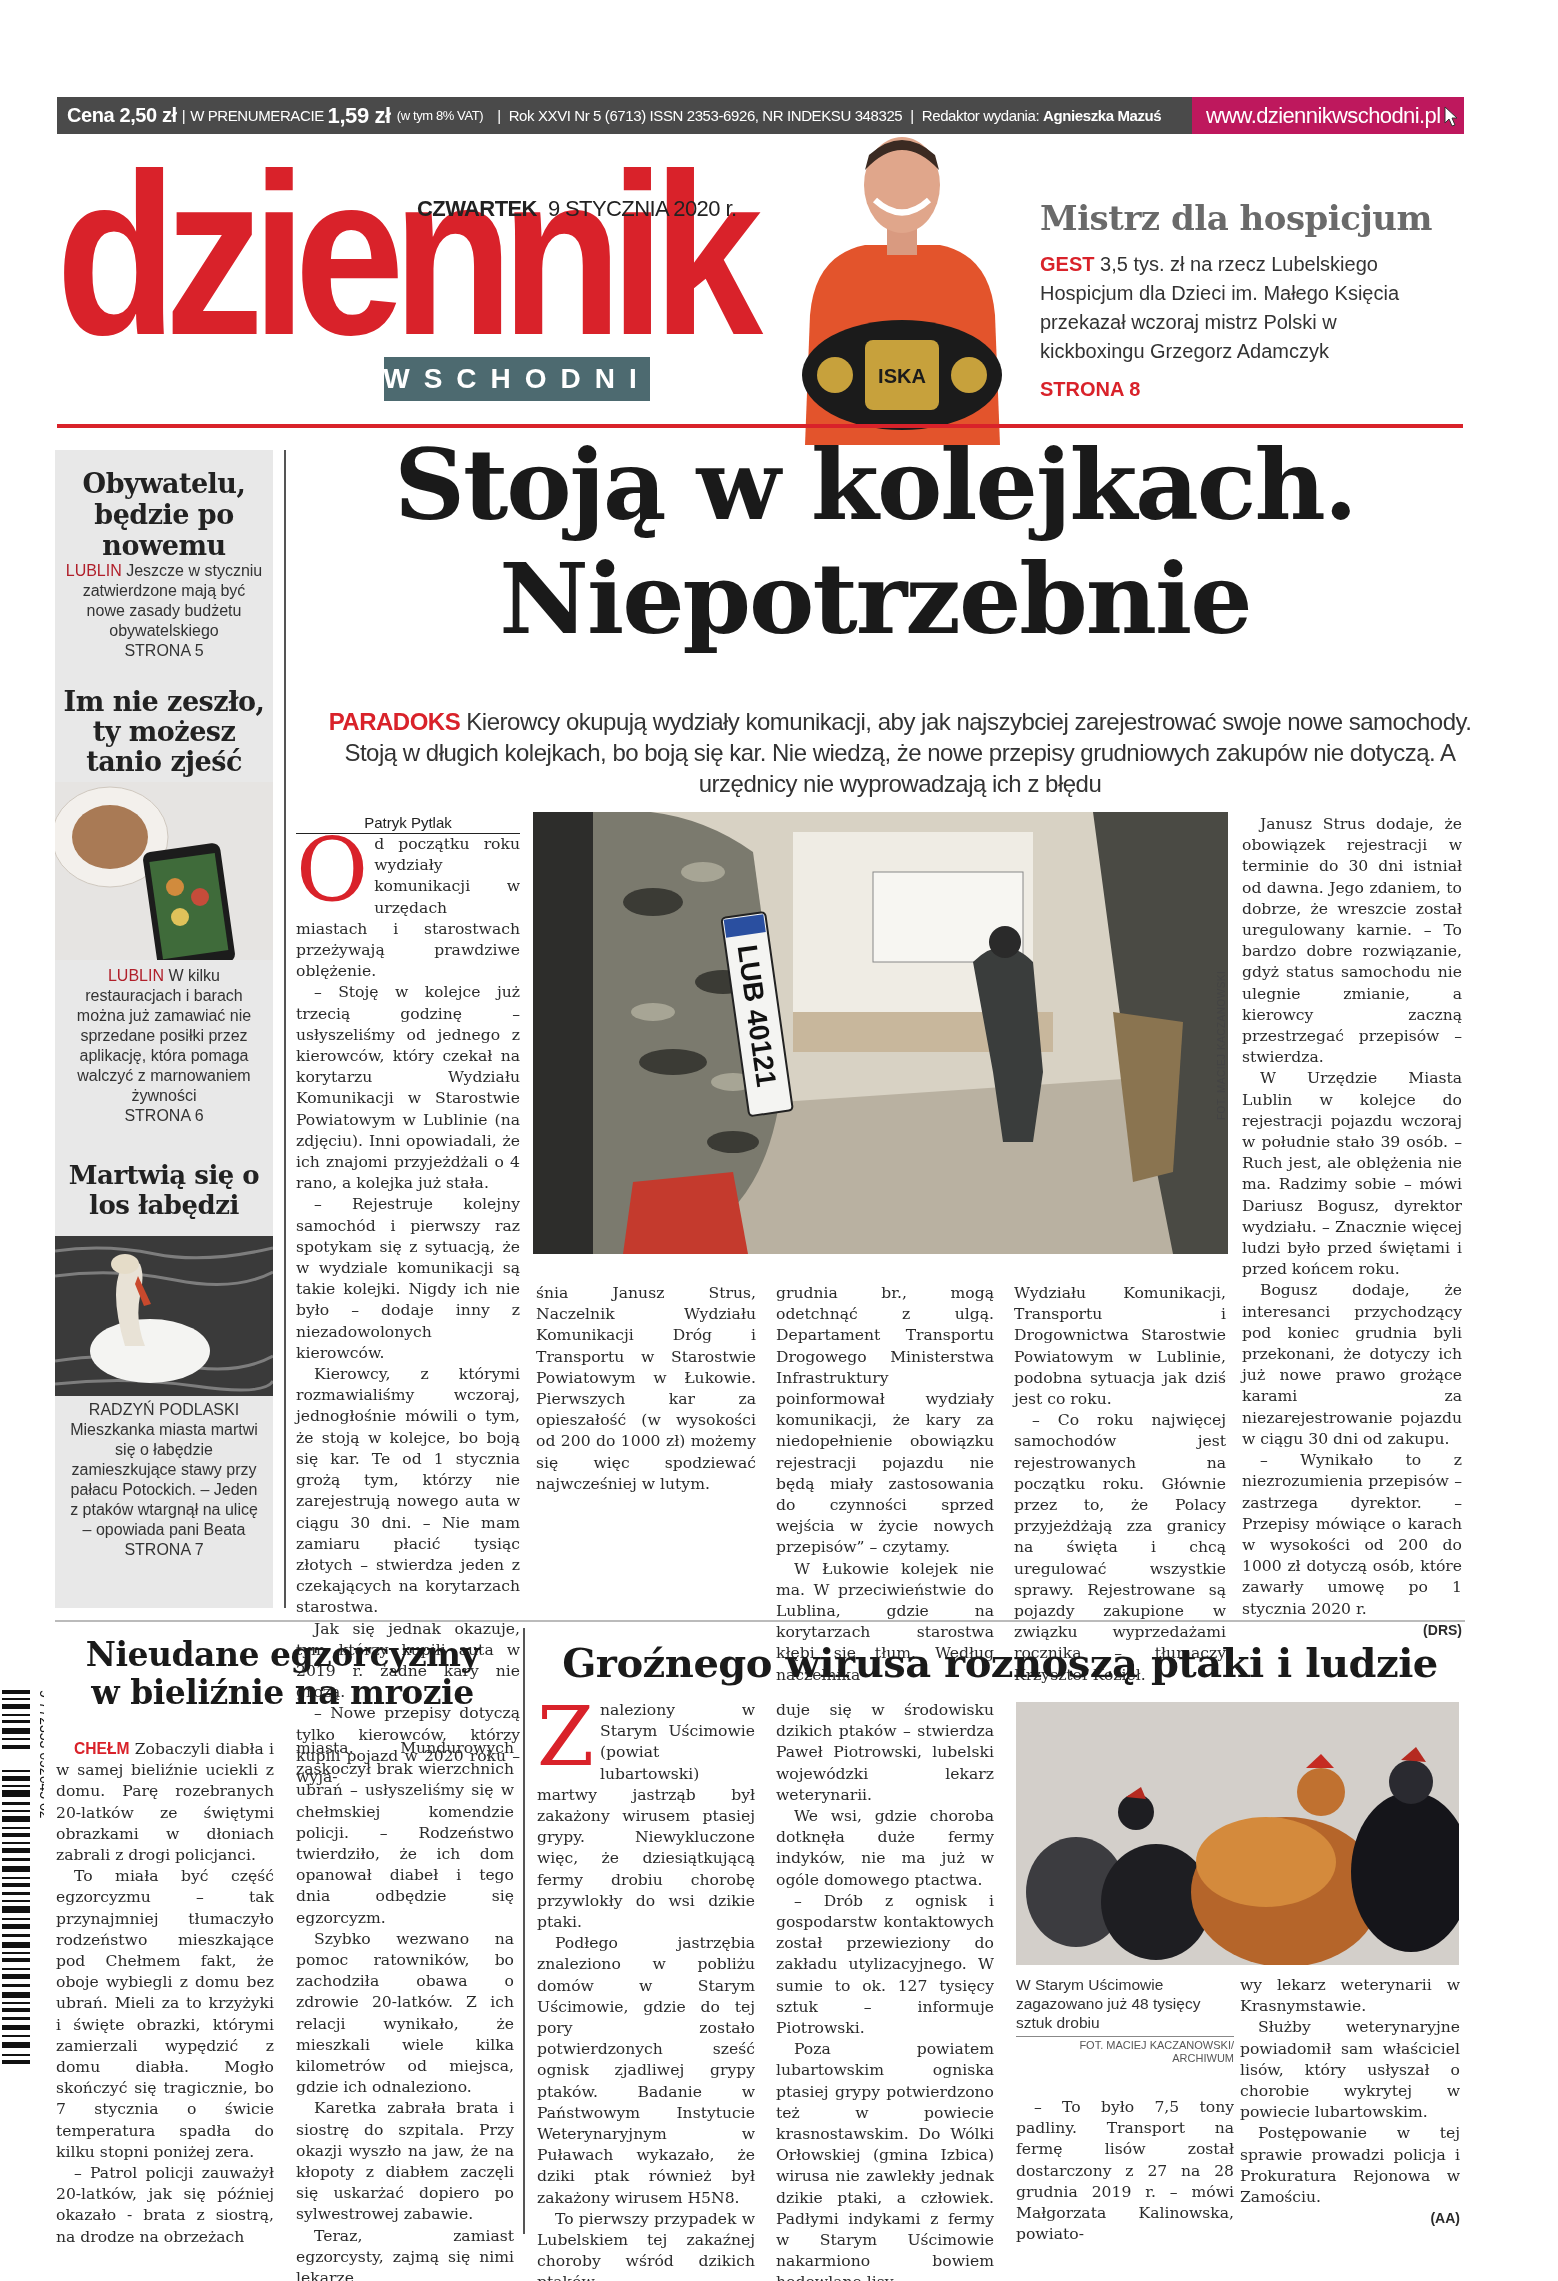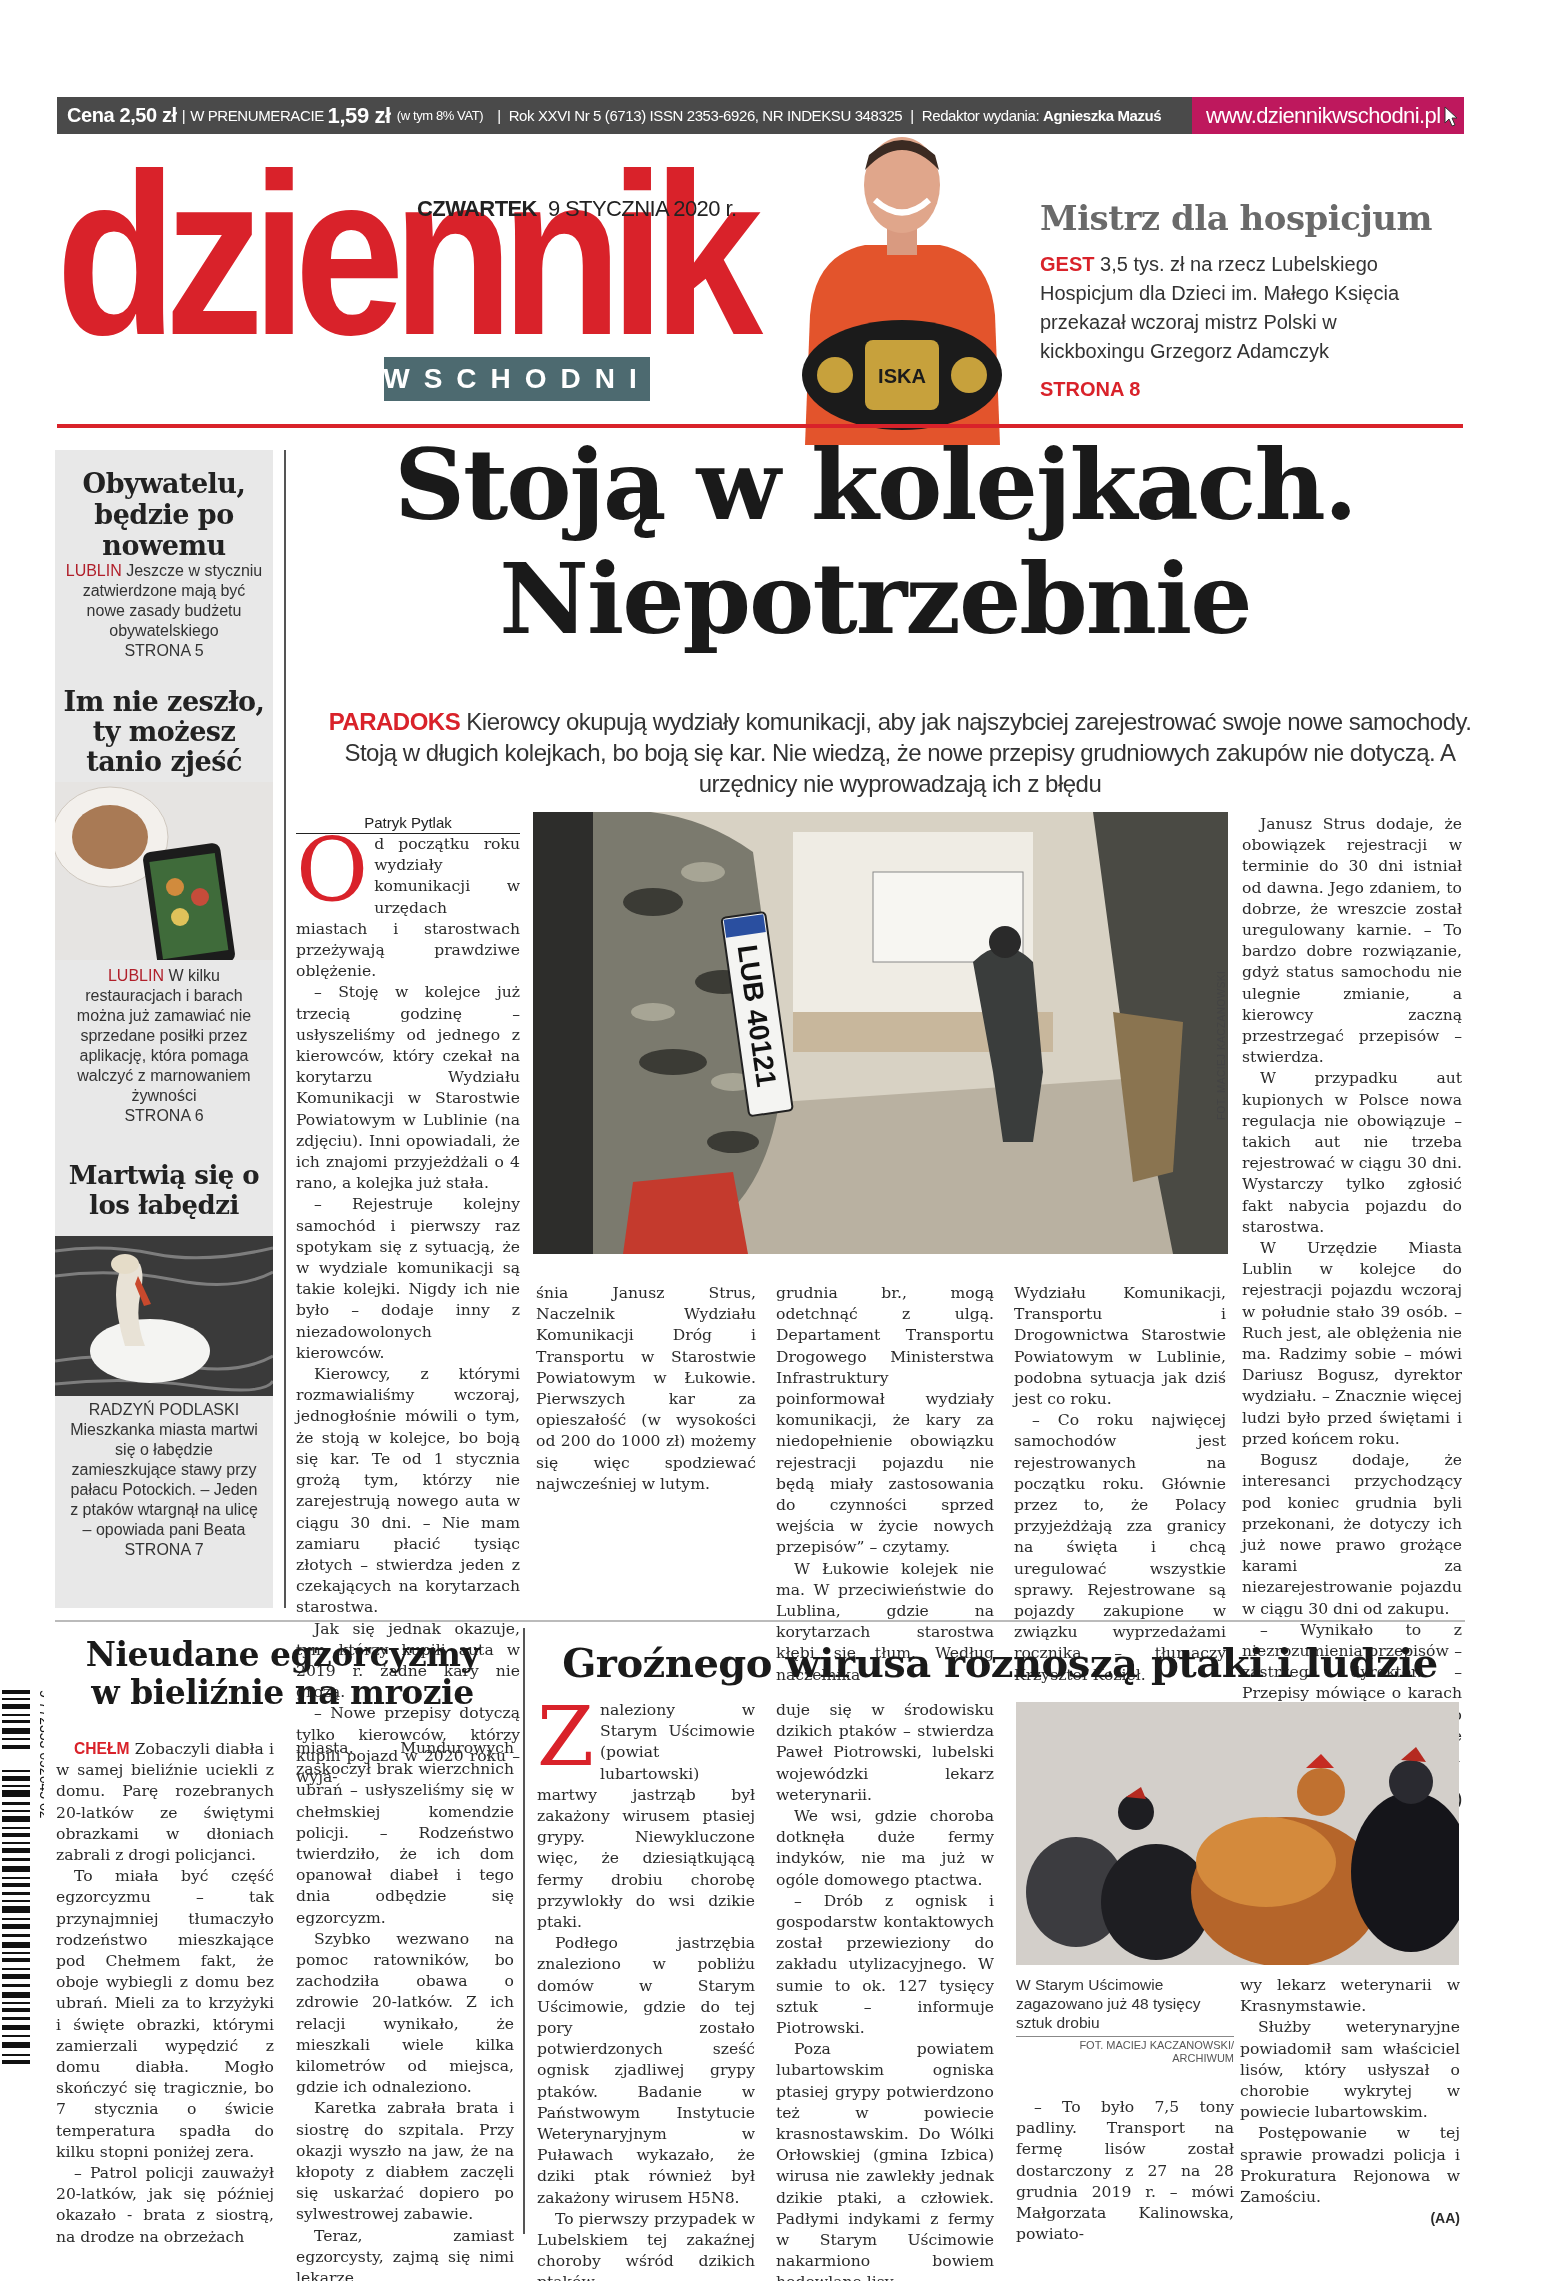--- a/index.html
+++ b/index.html
@@ -205,21 +205,20 @@
   <p class="noi">grudnia br., mogą odetchnąć z ulgą. Departament Transportu Drogowego Ministerstwa Infrastruktury poinformował wydziały komunikacji, że kary za niedopełnienie obowiązku rejestracji pojazdu nie będą miały zastosowania do czynności sprzed wejścia w życie nowych przepisów” – czytamy.</p>
   <p>W Łukowie kolejek nie ma. W przeciwieństwie do Lublina, gdzie na korytarzach starostwa kłębi się tłum. Według naczelnika</p>
 </div>
 <div class="abs col" style="left:1014px;top:1283px;width:212px">
   <p class="noi">Wydziału Komunikacji, Transportu i Drogownictwa Starostwie Powiatowym w Lublinie, podobna sytuacja jak dziś jest co roku.</p>
   <p>– Co roku najwięcej samochodów jest rejestrowanych na początku roku. Głównie przez to, że Polacy przyjeżdżają zza granicy na święta i chcą uregulować wszystkie sprawy. Rejestrowane są pojazdy zakupione w związku wyprzedażami rocznika – tłumaczy Krzysztof Kozieł.</p>
 </div>
 
 <div class="abs col" style="left:1242px;top:814px;width:220px">
   <p>Janusz Strus dodaje, że obowiązek rejestracji w terminie do 30 dni istniał od dawna. Jego zdaniem, to dobrze, że wreszcie został uregulowany karnie. – To bardzo dobre rozwiązanie, gdyż status samochodu nie ulegnie zmianie, a kierowcy zaczną przestrzegać przepisów – stwierdza.</p>
-  <p>W przypadku aut kupionych w Polsce nowa regulacja nie obowiązuje – takich aut nie trzeba rejestrować w ciągu 30 dni. Wystarczy tylko zgłosić fakt nabycia pojazdu do starostwa.</p>
   <p>W Urzędzie Miasta Lublin w kolejce do rejestracji pojazdu wczoraj w południe stało 39 osób. – Ruch jest, ale oblężenia nie ma. Radzimy sobie – mówi Dariusz Bogusz, dyrektor wydziału. – Znacznie więcej ludzi było przed świętami i przed końcem roku.</p>
   <p>Bogusz dodaje, że interesanci przychodzący pod koniec grudnia byli przekonani, że dotyczy ich już nowe prawo grożące karami za niezarejestrowanie pojazdu w ciągu 30 dni od zakupu.</p>
   <p>– Wynikało to z niezrozumienia przepisów – zastrzega dyrektor. – Przepisy mówiące o karach w wysokości od 200 do 1000 zł dotyczą osób, które zawarły umowę po 1 stycznia 2020 r.</p>
   <span class="sig">(DRS)</span>
 </div>
 
 <div class="abs grayline" style="left:55px;top:1620px;width:1410px"></div>
 
 <svg class="abs barcode" viewBox="0 0 42 430">
   <g fill="#111">

